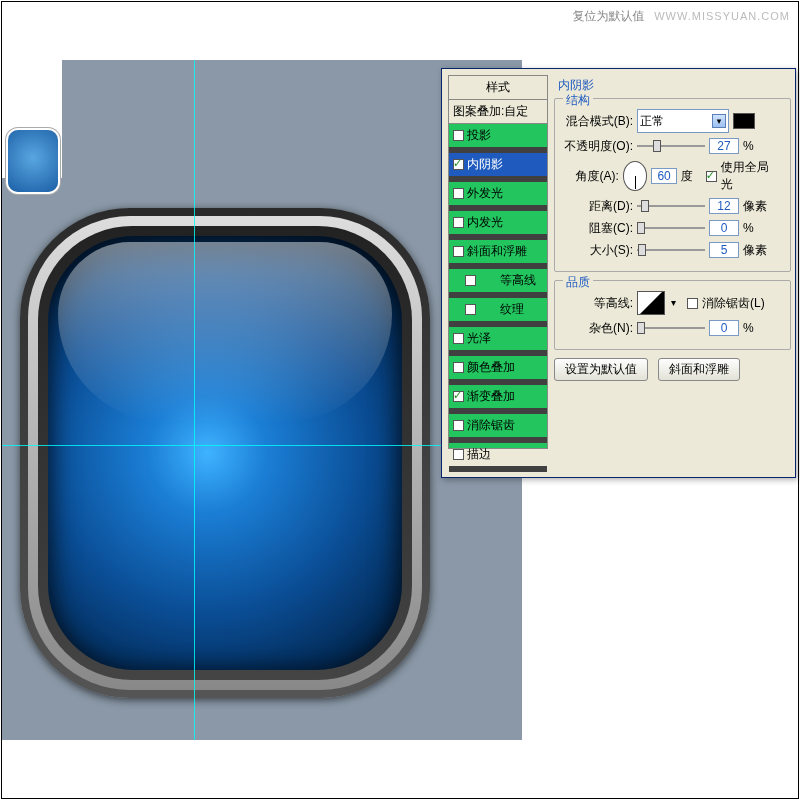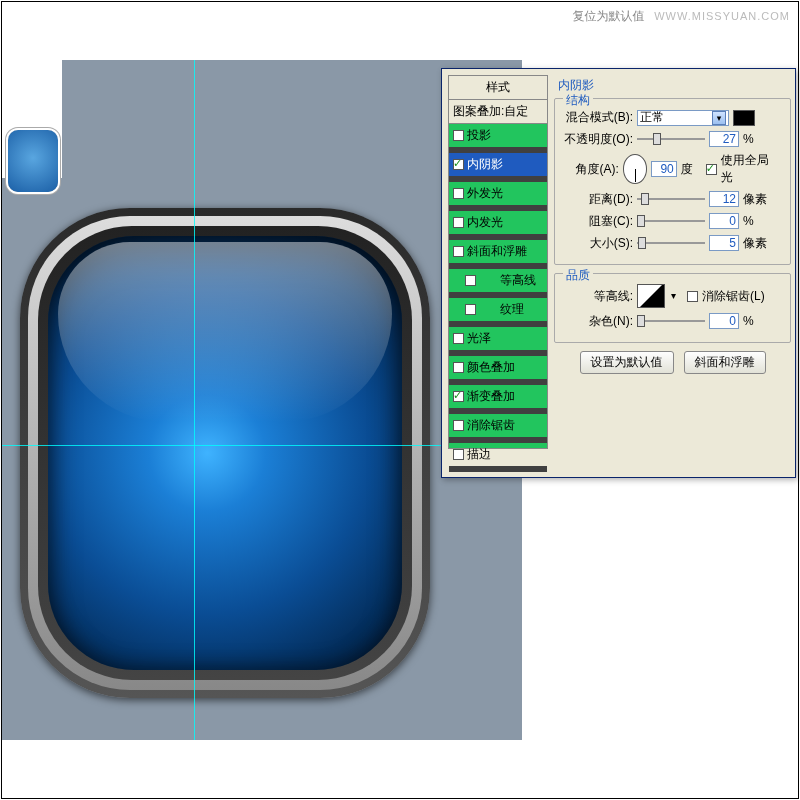--- a/index.html
+++ b/index.html
@@ -43,32 +43,32 @@
   .right-panel { flex: 1; padding: 6px 4px 6px 2px; }
   .fieldset { border: 1px solid #aaa; border-radius: 2px; padding: 6px 21px 8px 6px; margin-bottom: 8px; position: relative; }
   .fieldset .legend { position: absolute; top: -7px; left: 8px; background: #ece9d8; padding: 0 3px; color: #1f5bbf; }
   .section-title { color: #1f5bbf; padding: 2px 0 4px 4px; }
   
   .row { display: flex; align-items: center; margin: 4px 0; gap: 4px; }
   .row .lbl { width: 72px; text-align: right; }
   .row .slider { flex: 1; height: 18px; position: relative; }
   .row .slider::before { content:""; position:absolute; left:0; right:0; top:8px; height:2px; background:#999; }
   .row .slider .knob { position:absolute; top:3px; width:8px; height:12px; background:#ddd; border:1px solid #555; }
-  .numbox { width: 30px; height: 16px; border: 1px solid #7a9ac5; background: #fff; text-align: right; padding: 0 2px; color: #1f5bbf; }
+  .numbox { width: 30px; height: 16px; border: 1px solid #7a9ac5; background: #fff; text-align: center; padding: 0 2px; color: #1f5bbf; }
   .unit { width: 26px; }
   
-  .select { height: 16px; border: 1px solid #7a9ac5; background: #fff; display: flex; align-items: center; justify-content: space-between; padding: 0 2px; }
+  .select { height: 24px; border: 1px solid #7a9ac5; background: #fff; display: flex; align-items: center; justify-content: space-between; padding: 0 2px; }
   .select .arrow { width: 14px; height: 14px; background: linear-gradient(#cfe3ff,#9cc0f0); border:1px solid #5a7fb8; text-align:center; line-height:12px; font-size:9px; }
   .swatch { width: 22px; height: 16px; border: 1px solid #555; background: #000; }
   
   .angle-dial { width: 30px; height: 30px; border: 1px solid #555; border-radius: 50%; background: #fff; position: relative; }
   .angle-dial::after { content:""; position:absolute; left:50%; top:50%; width:1px; height:13px; background:#000; transform-origin: top; transform: rotate(0deg); }
   
   .btn { border: 1px solid #888; background: linear-gradient(#fefefe,#e2e2d7); padding: 2px 10px; border-radius: 3px; cursor: default; }
-  .btnrow { display:flex; gap:10px; justify-content:center; margin-top:4px; }
+  .btnrow { display:flex; gap:10px; margin-top:4px; }
   
   .contour-sw { width: 28px; height: 24px; border:1px solid #555; background: linear-gradient(135deg,#fff 48%, #000 52%); display:inline-block; position:relative; }
   .contour-sw::after{content:"▾"; position:absolute; right:-12px; top:5px; font-size:10px;}
 </style>
 </head>
 <body>
 
 <div class="outer-frame"></div>
 
 <div class="watermark-top">
@@ -164,21 +164,21 @@
           <div class="slider">
               <span class="knob" style="left:24%"></span>
             </div>
           <span class="numbox">27</span>
           <span class="unit">%</span>
         </div>
 
         <div class="row">
           <span class="lbl">角度(A):</span>
           <span class="angle-dial"></span>
-          <span class="numbox">90</span>
+          <span class="numbox">60</span>
           <span class="unit">度</span>
           <span class="chk on"></span>
           <span>使用全局光</span>
         </div>
 
         <div class="row">
           <span class="lbl">距离(D):</span>
           <div class="slider">
               <span class="knob" style="left:6%"></span>
             </div>

